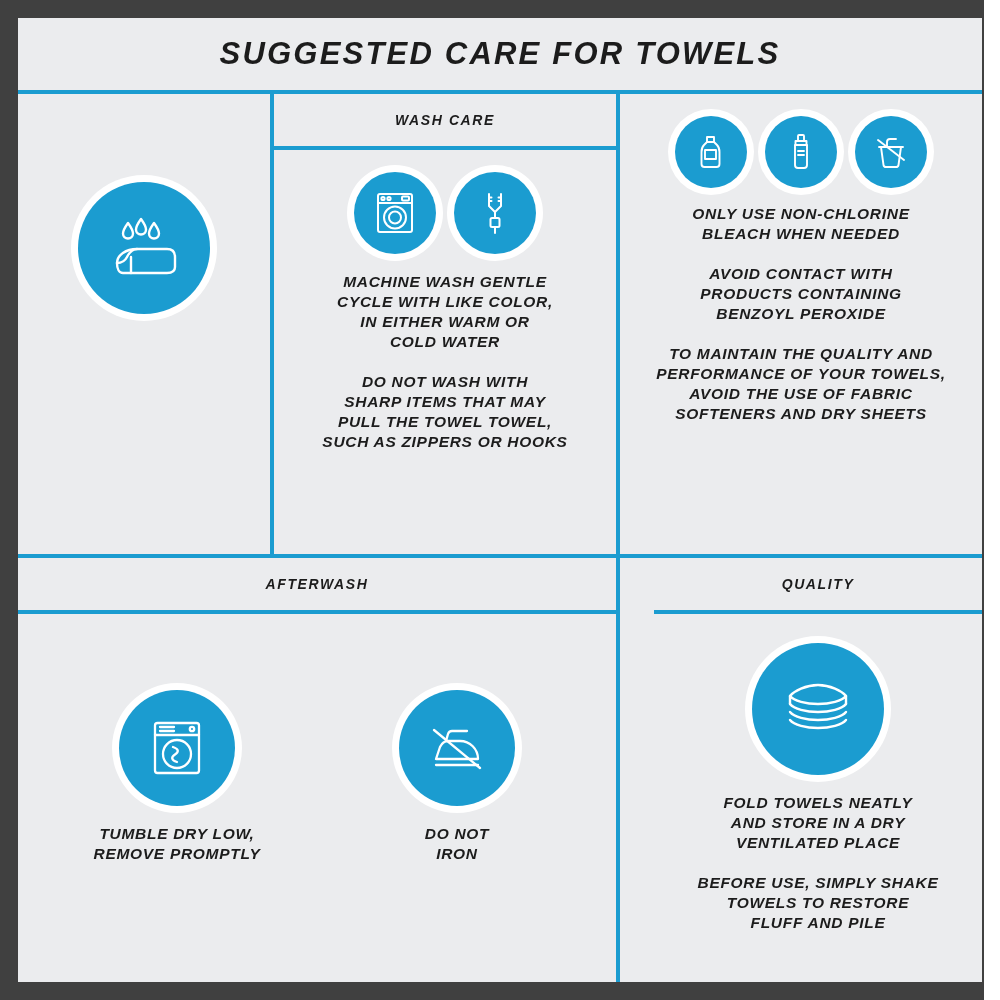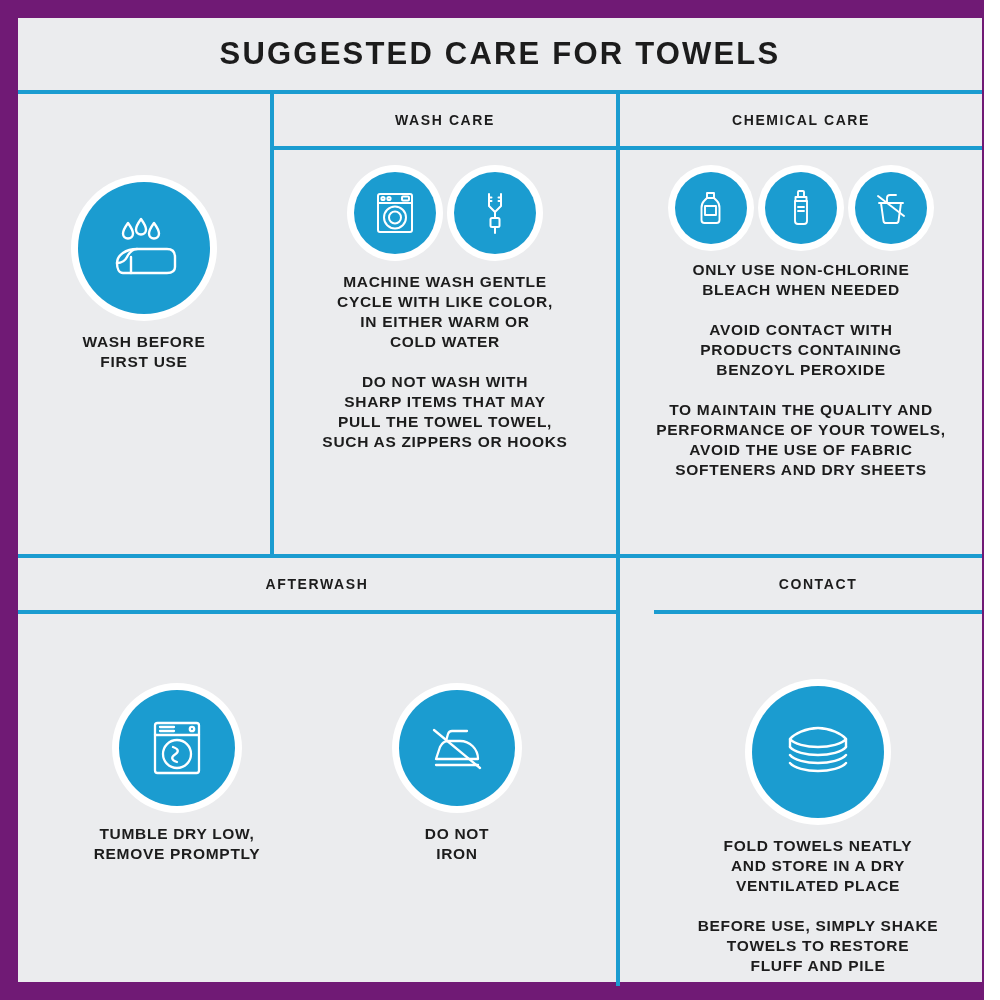--- a/index.html
+++ b/index.html
@@ -10,23 +10,24 @@
   body {
     width: 1000px;
     height: 1000px;
     font-family: "Liberation Sans", sans-serif;
     overflow: hidden;
   }
   #infographic {
     position: relative;
     width: 984px;
     height: 1000px;
-    background: #701a75;
+    background: #404040;
     box-sizing: border-box;
     padding: 18px;
+    font-style: italic;
   }
   .board {
     position: relative;
     width: 964px;
     height: 964px;
     background: #ebecee;
     box-sizing: border-box;
     display: flex;
     flex-direction: column;
   }
@@ -192,22 +193,20 @@
         <div class="circle c-xl">
           <svg width="86" height="86" viewBox="0 0 86 86" fill="none" stroke="#ffffff" stroke-width="2.4" stroke-linecap="round" stroke-linejoin="round">
             <path d="M27 18 C27 18 22 25 22 28.5 A5 5 0 0 0 32 28.5 C32 25 27 18 27 18 Z"></path>
             <path d="M40 14 C40 14 35 21 35 24.5 A5 5 0 0 0 45 24.5 C45 21 40 14 40 14 Z"></path>
             <path d="M53 18 C53 18 48 25 48 28.5 A5 5 0 0 0 58 28.5 C58 25 53 18 53 18 Z"></path>
             <path d="M16 58 C16 50 25 44 36 44 L66 44 C72 44 74 48 74 52 L74 62 C74 66 71 68 66 68 L22 68 C18 68 16 64 16 58 Z"></path>
             <path d="M16 58 C20 58 24 56 26 52 C28 48 32 44 36 44"></path>
             <path d="M30 68 L30 52"></path>
           </svg>
         </div>
-        <div class="caption" style="white-space: pre-line;">WASH BEFORE
-FIRST USE</div>
       </div>
 
       <div class="col-mid">
         <div class="section-head">
           <div class="head-label">WASH CARE</div>
         </div>
         <div class="section-body">
           <div class="icon-row">
             <div class="circle c-md">
               <svg width="52" height="52" viewBox="0 0 52 52" fill="none" stroke="#ffffff" stroke-width="2" stroke-linecap="round" stroke-linejoin="round">
@@ -238,23 +237,20 @@
 IN EITHER WARM OR
 COLD WATER</div>
           <div class="caption gap" style="white-space: pre-line;">DO NOT WASH WITH
 SHARP ITEMS THAT MAY
 PULL THE TOWEL TOWEL,
 SUCH AS ZIPPERS OR HOOKS</div>
         </div>
       </div>
 
       <div class="col-right">
-        <div class="section-head">
-          <div class="head-label">CHEMICAL CARE</div>
-        </div>
         <div class="section-body">
           <div class="icon-row">
             <div class="circle c-sm">
               <svg width="46" height="46" viewBox="0 0 46 46" fill="none" stroke="#ffffff" stroke-width="1.9" stroke-linecap="round" stroke-linejoin="round">
                 <path d="M19 8 L26 8 L26 13 L29 16 C31 18 31.5 20 31.5 23 L31.5 35 C31.5 37 30.5 38 28.5 38 L16.5 38 C14.5 38 13.5 37 13.5 35 L13.5 23 C13.5 20 14 18 16 16 L19 13 Z"></path>
                 <line x1="19" y1="13" x2="26" y2="13"></line>
                 <rect x="17" y="21" width="11" height="9"></rect>
               </svg>
             </div>
             <div class="circle c-sm">
@@ -322,23 +318,23 @@
               </div>
               <div class="caption" style="white-space: pre-line;">DO NOT
 IRON</div>
             </div>
           </div>
         </div>
       </div>
 
       <div class="low-right">
         <div class="section-head">
-          <div class="head-label">CONTACT</div>
-        </div>
-        <div class="section-body" style="padding-top: 72px;">
+          <div class="head-label">QUALITY</div>
+        </div>
+        <div class="section-body" style="padding-top: 29px;">
           <div class="circle c-xl">
             <svg width="92" height="92" viewBox="0 0 92 92" fill="none" stroke="#ffffff" stroke-width="2.4" stroke-linecap="round" stroke-linejoin="round">
               <path d="M46 22 C34 22 22 28 18 33 C22 38 34 41 46 41 C58 41 70 38 74 33 C70 28 58 22 46 22 Z"></path>
               <path d="M18 41 C22 46 34 49 46 49 C58 49 70 46 74 41"></path>
               <path d="M18 49 C22 54 34 57 46 57 C58 57 70 54 74 49"></path>
               <path d="M18 57 C22 62 34 65 46 65 C58 65 70 62 74 57"></path>
               <path d="M18 33 L18 41"></path>
               <path d="M74 33 L74 41"></path>
             </svg>
           </div>

